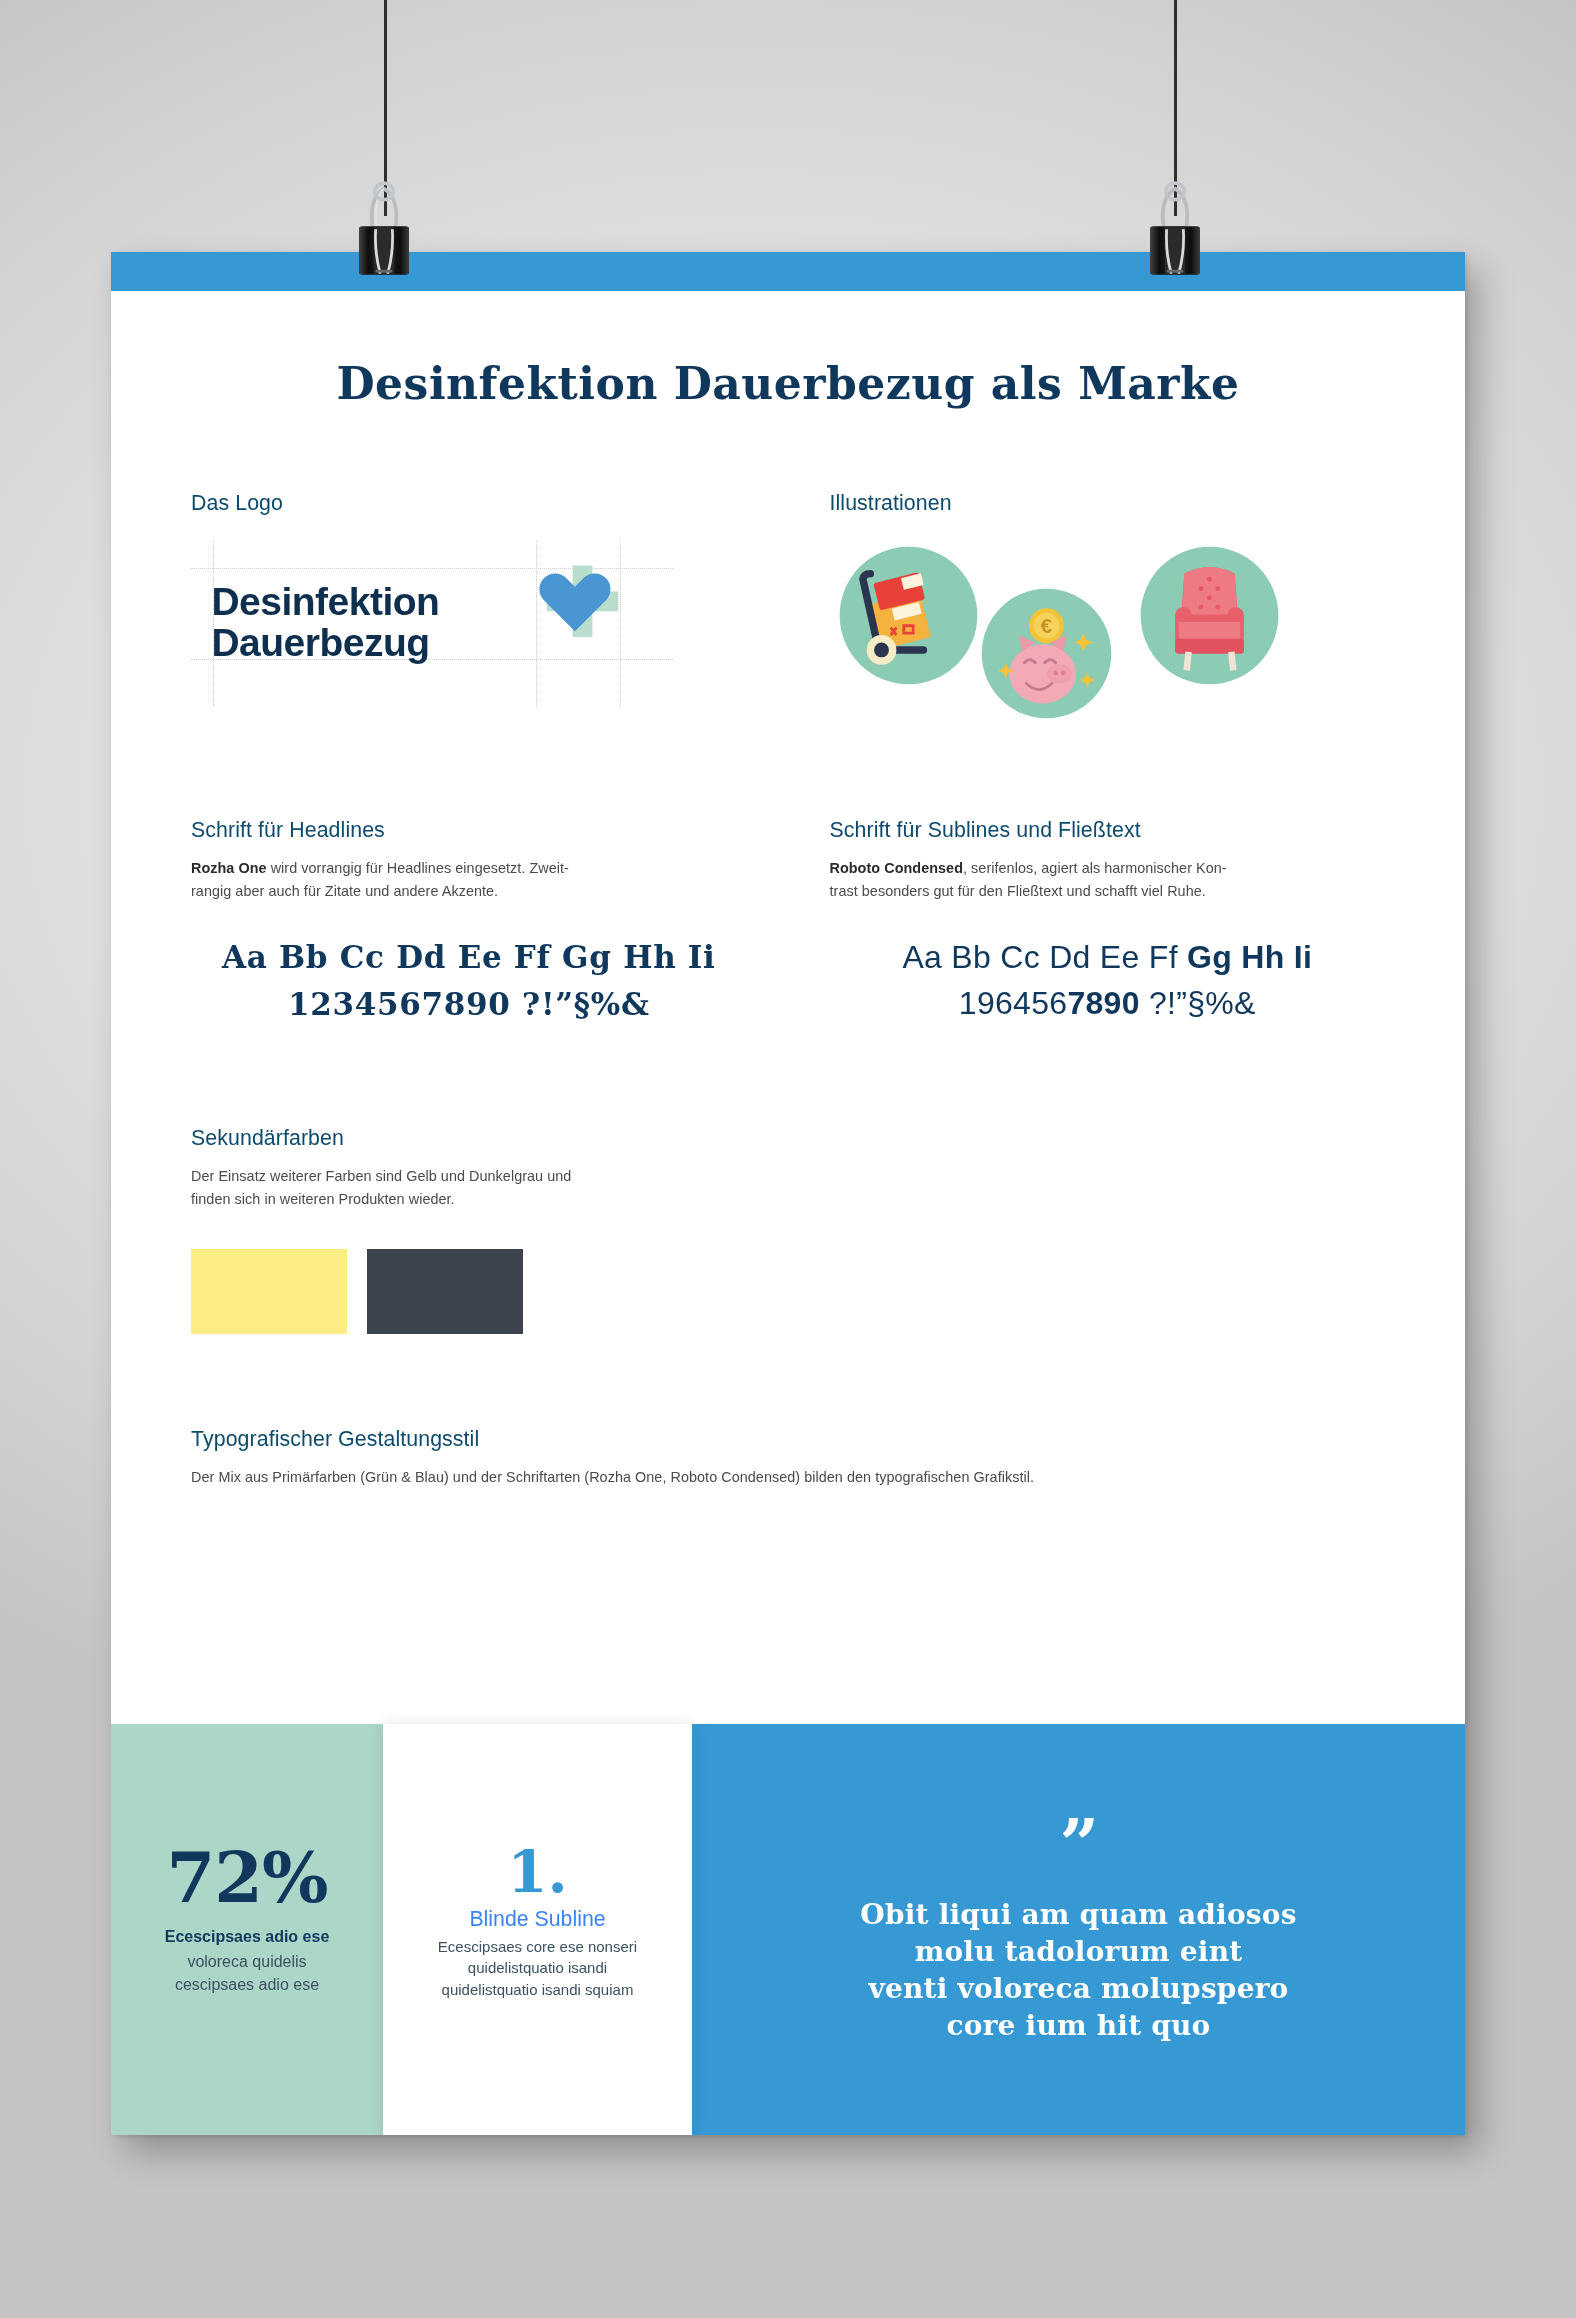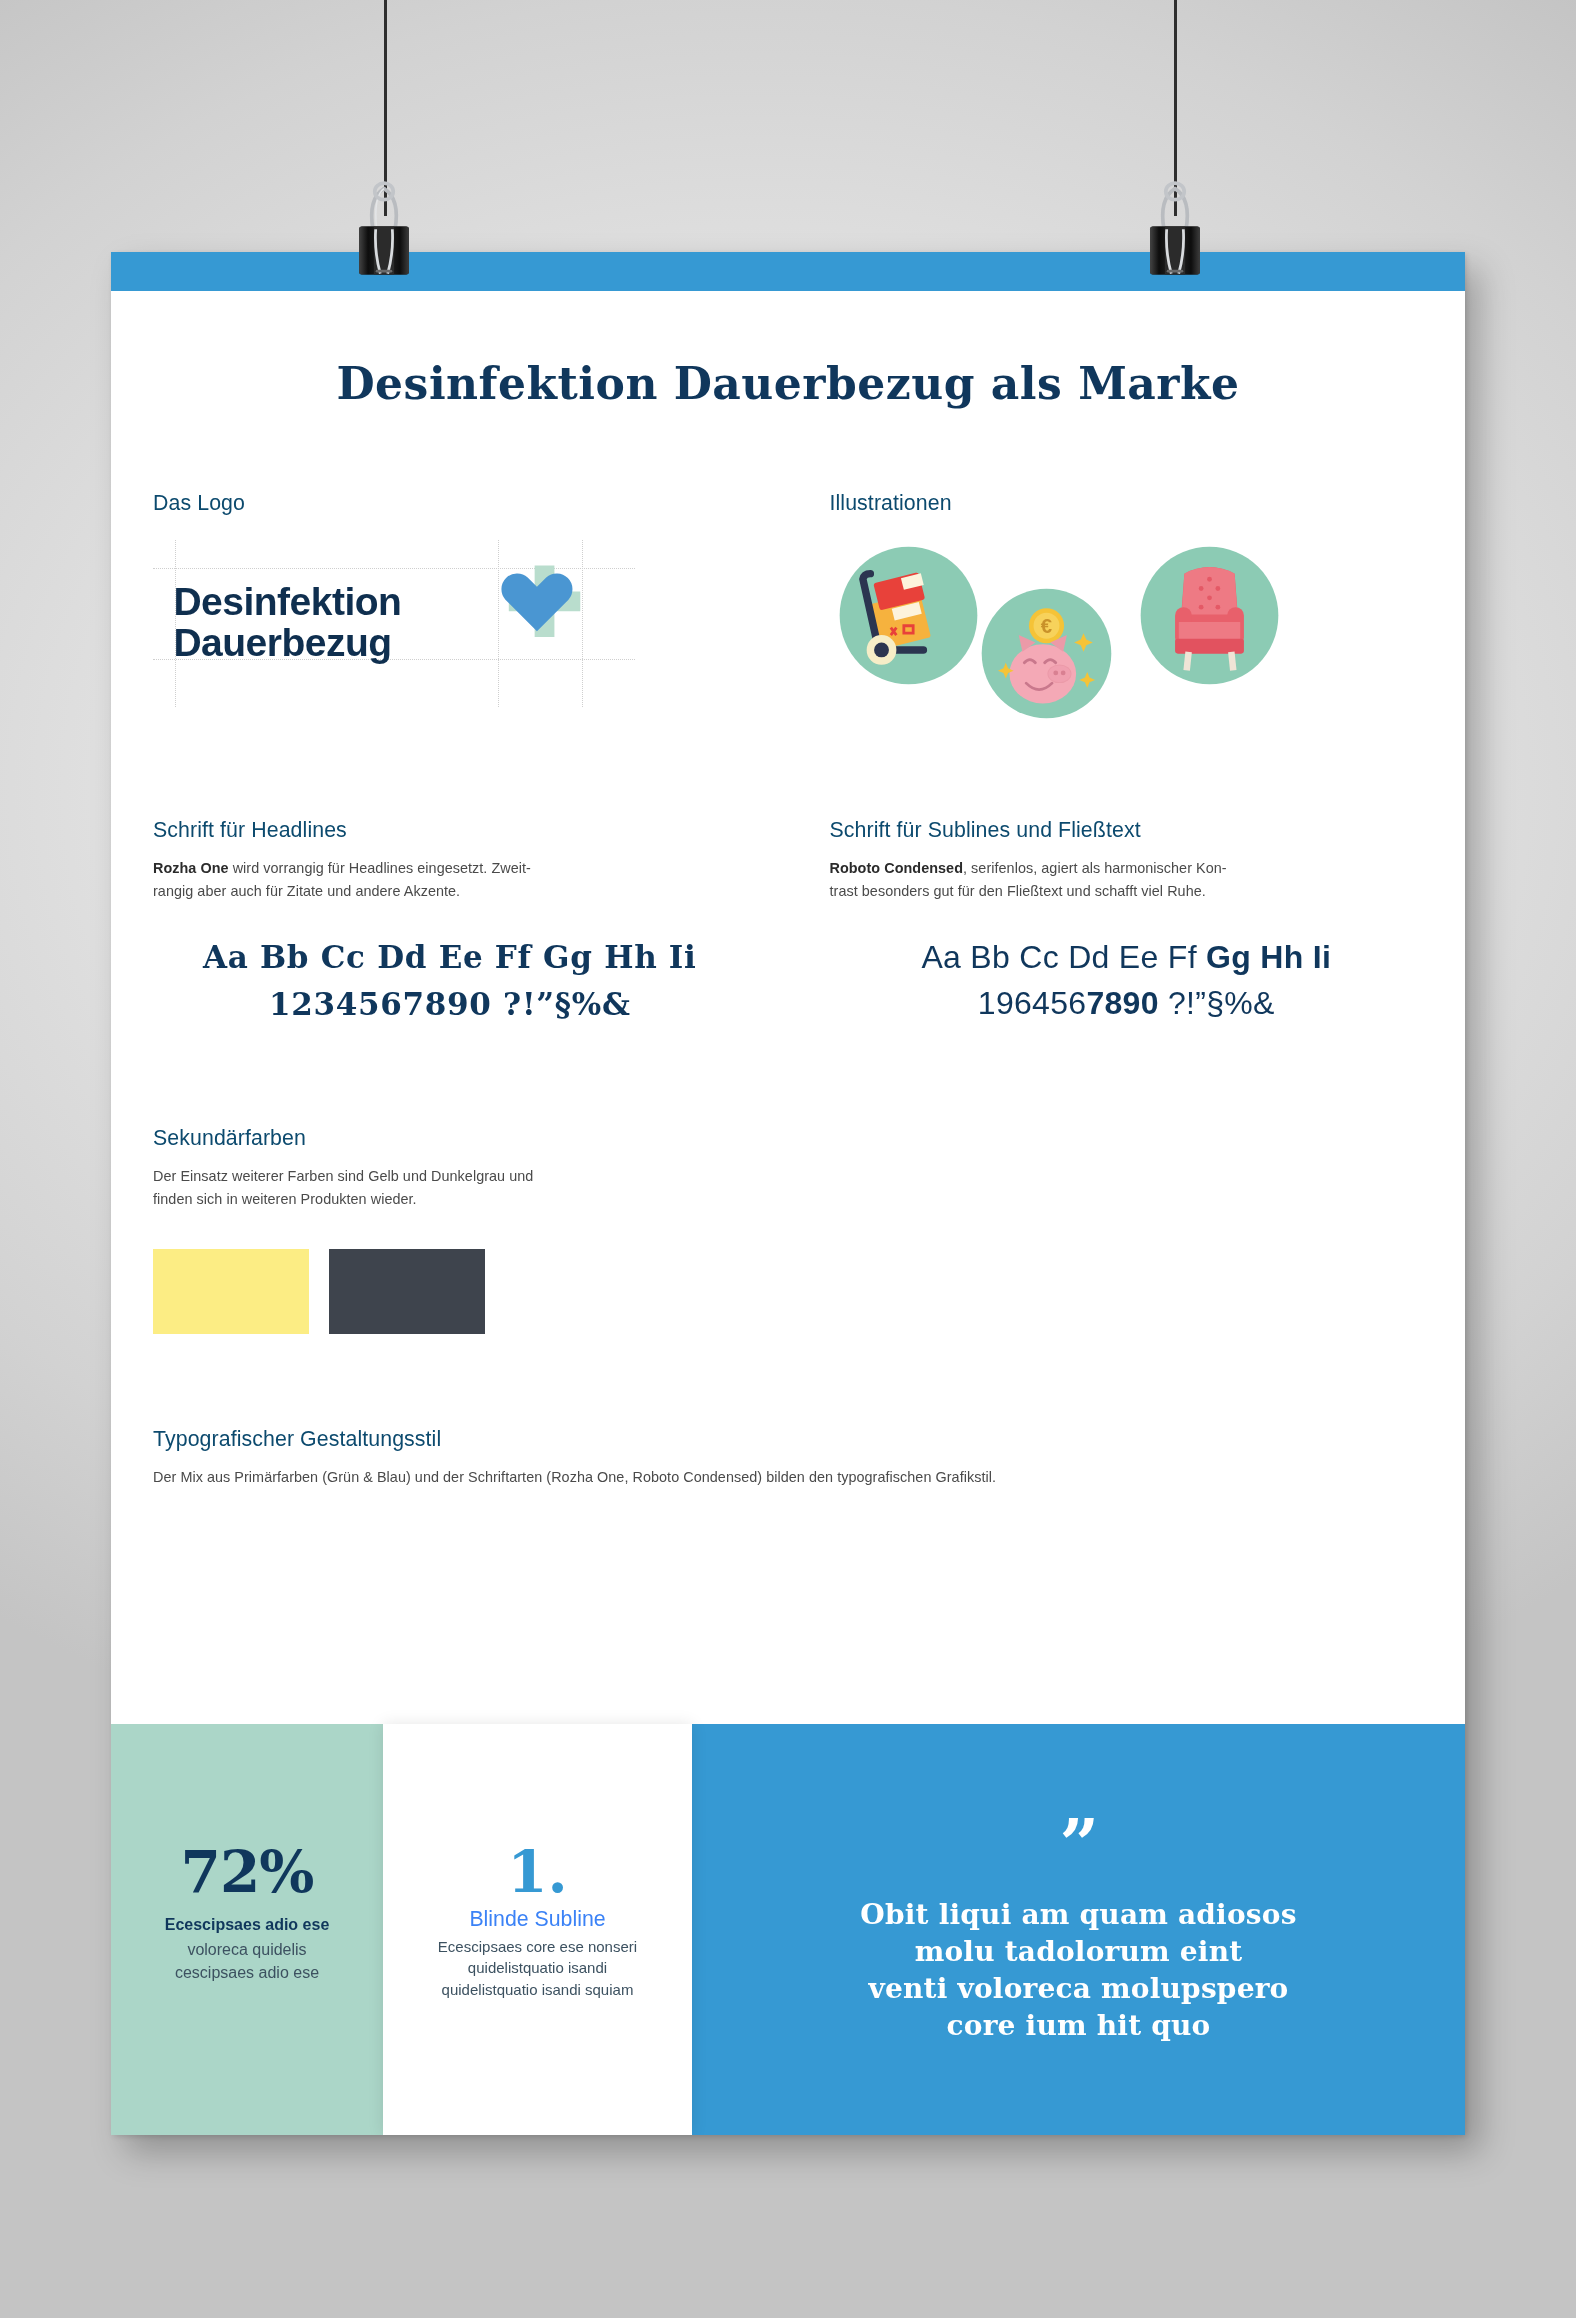--- a/index.html
+++ b/index.html
@@ -30,21 +30,21 @@
   .poster {
     position:absolute; left:111px; top:252px;
     width:1354px; height:1883px;
     background:#ffffff;
     box-shadow: 15px 16.7px 32px rgba(0,0,0,.26), 1.9px 1.9px 5.6px rgba(0,0,0,.14);
     z-index:3;
     overflow:hidden;
   }
   .poster-topbar { height:39px; background:#3699d3; width:100%; }
 
-  .poster-body { padding:0 42px; }
+  .poster-body { padding:0 80px; }
 
   .poster-title {
     font-family:"DejaVu Serif", serif;
     font-weight:bold;
     font-size:44px;
     color:#10375c;
     text-align:center;
     letter-spacing:0.5px;
     margin-top:67px;
     margin-bottom:0;
@@ -140,21 +140,21 @@
   .bp { position:relative; }
   .bp-mint  { width:272px; background:#abd6c8; }
   .bp-white { width:309px; background:#ffffff;
               box-shadow:0 0 15px rgba(0,0,0,.10); z-index:2; }
   .bp-blue  { flex:1; background:#3699d3; }
 
   .bp-inner { position:absolute; left:0; right:0; text-align:center; }
 
   .stat-num {
     font-family:"DejaVu Serif", serif; font-weight:bold;
-    font-size:58px; color:#10375c; line-height:1;
+    font-size:70px; color:#10375c; line-height:1;
     letter-spacing:-0.9px;
   }
   .stat-title {
     font-size:16px; font-weight:bold; color:#10375c; margin-top:15px;
   }
   .stat-sub {
     font-size:16px; color:#3c5160; line-height:1.45; margin-top:3.7px;
   }
 
   .num-one {

